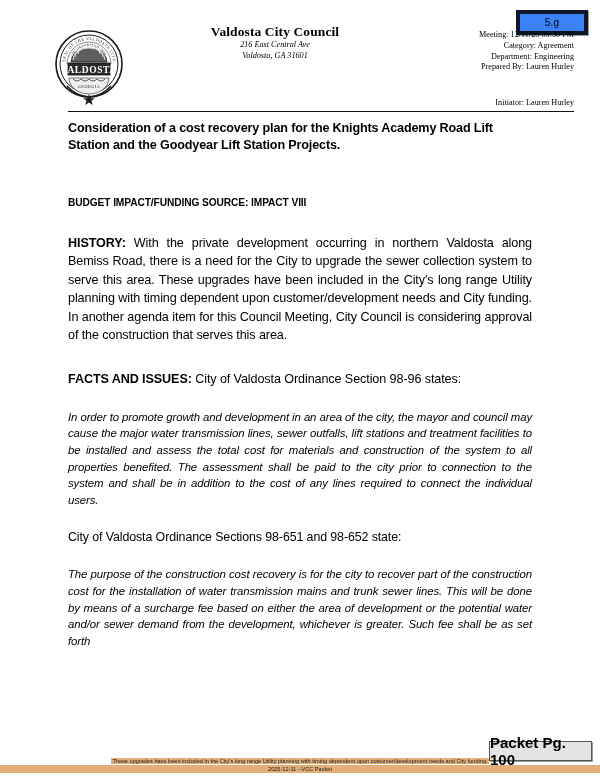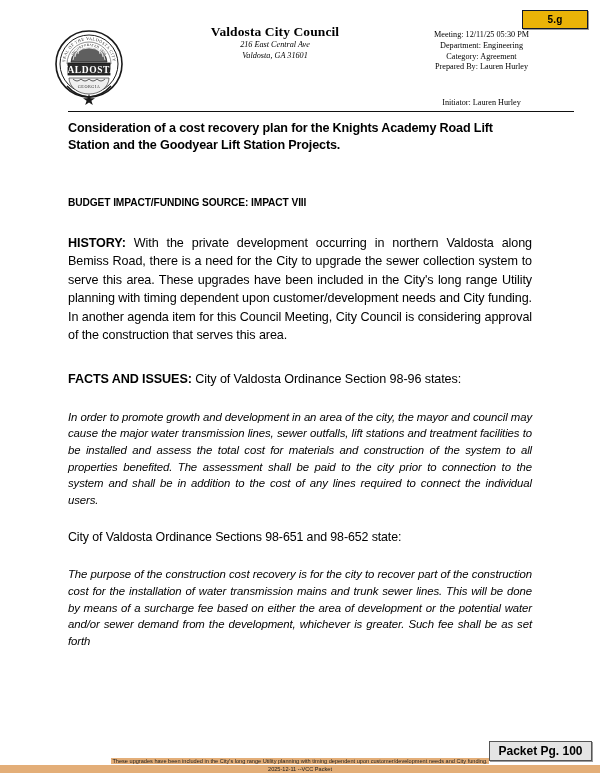--- a/index.html
+++ b/index.html
@@ -22,26 +22,26 @@
     background: #ffffff;
   }
 
   
   .agenda-badge {
     position: absolute;
     top: 10px;
     right: 12px;
     width: 64px;
     height: 17px;
-    background: #eab308;
-    border: 1px solid #0f172a;
+    background: #3b82f6;
+    border: 4px solid #0f172a;
     box-shadow: 1px 1px 0 #9a9a9a;
     font-family: "Liberation Sans", sans-serif;
     font-size: 10px;
-    font-weight: bold;
+    font-weight: normal;
     display: flex;
     align-items: center;
     justify-content: center;
     letter-spacing: 0.2px;
   }
 
   
   .header {
     position: absolute;
     top: 22px;
@@ -85,21 +85,21 @@
     font-size: 10.5px;
     margin-top: 11px;
     letter-spacing: 0.3px;
   }
 
   .header-right {
     position: absolute;
     right: 0;
     top: 8px;
     width: 185px;
-    text-align: center;
+    text-align: right;
     font-family: "Liberation Serif", serif;
     font-size: 8.2px;
     line-height: 10.8px;
   }
   .header-right .initiator { margin-top: 25px; }
 
   
   .agenda-row {
     position: absolute;
     top: 95px;
@@ -190,21 +190,21 @@
   
   .packet-badge {
     position: absolute;
     left: 489px;
     top: 741px;
     width: 101px;
     height: 18px;
     background: #e4e4e4;
     border: 1px solid #555;
     box-shadow: 1px 1px 0 #9a9a9a;
-    font-size: 12px;
+    font-size: 15px;
     font-weight: bold;
     display: flex;
     align-items: center;
     justify-content: center;
   }
 
   .footer-note {
     position: absolute;
     left: 0;
     right: 0;
@@ -258,22 +258,22 @@
     </div>
 
     <div class="header-center">
       <div class="org-name">Valdosta City Council</div>
       <div class="org-addr">216 East Central Ave</div>
       <div class="org-addr">Valdosta, GA  31601</div>
     </div>
 
     <div class="header-right">
       <div>Meeting: 12/11/25 05:30 PM</div>
+      <div>Category: Agreement</div>
       <div>Department: Engineering</div>
-      <div>Category: Agreement</div>
       <div>Prepared By: Lauren Hurley</div>
       <div class="initiator">Initiator: Lauren Hurley</div>
     </div>
   </div>
 
   <div class="rule"></div>
 
   <div class="body">
 
     <h1 class="doc-title">Consideration of a cost recovery plan for the Knights Academy Road Lift Station and the Goodyear Lift Station Projects.</h1>

